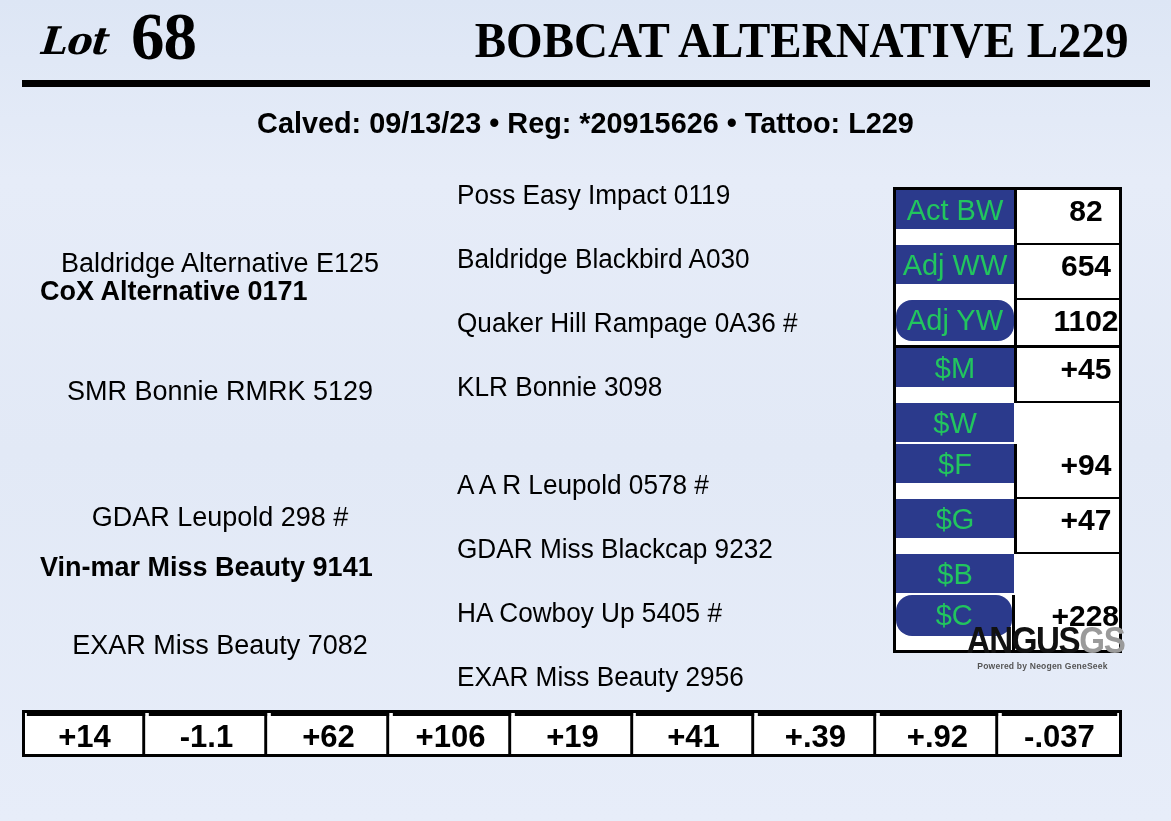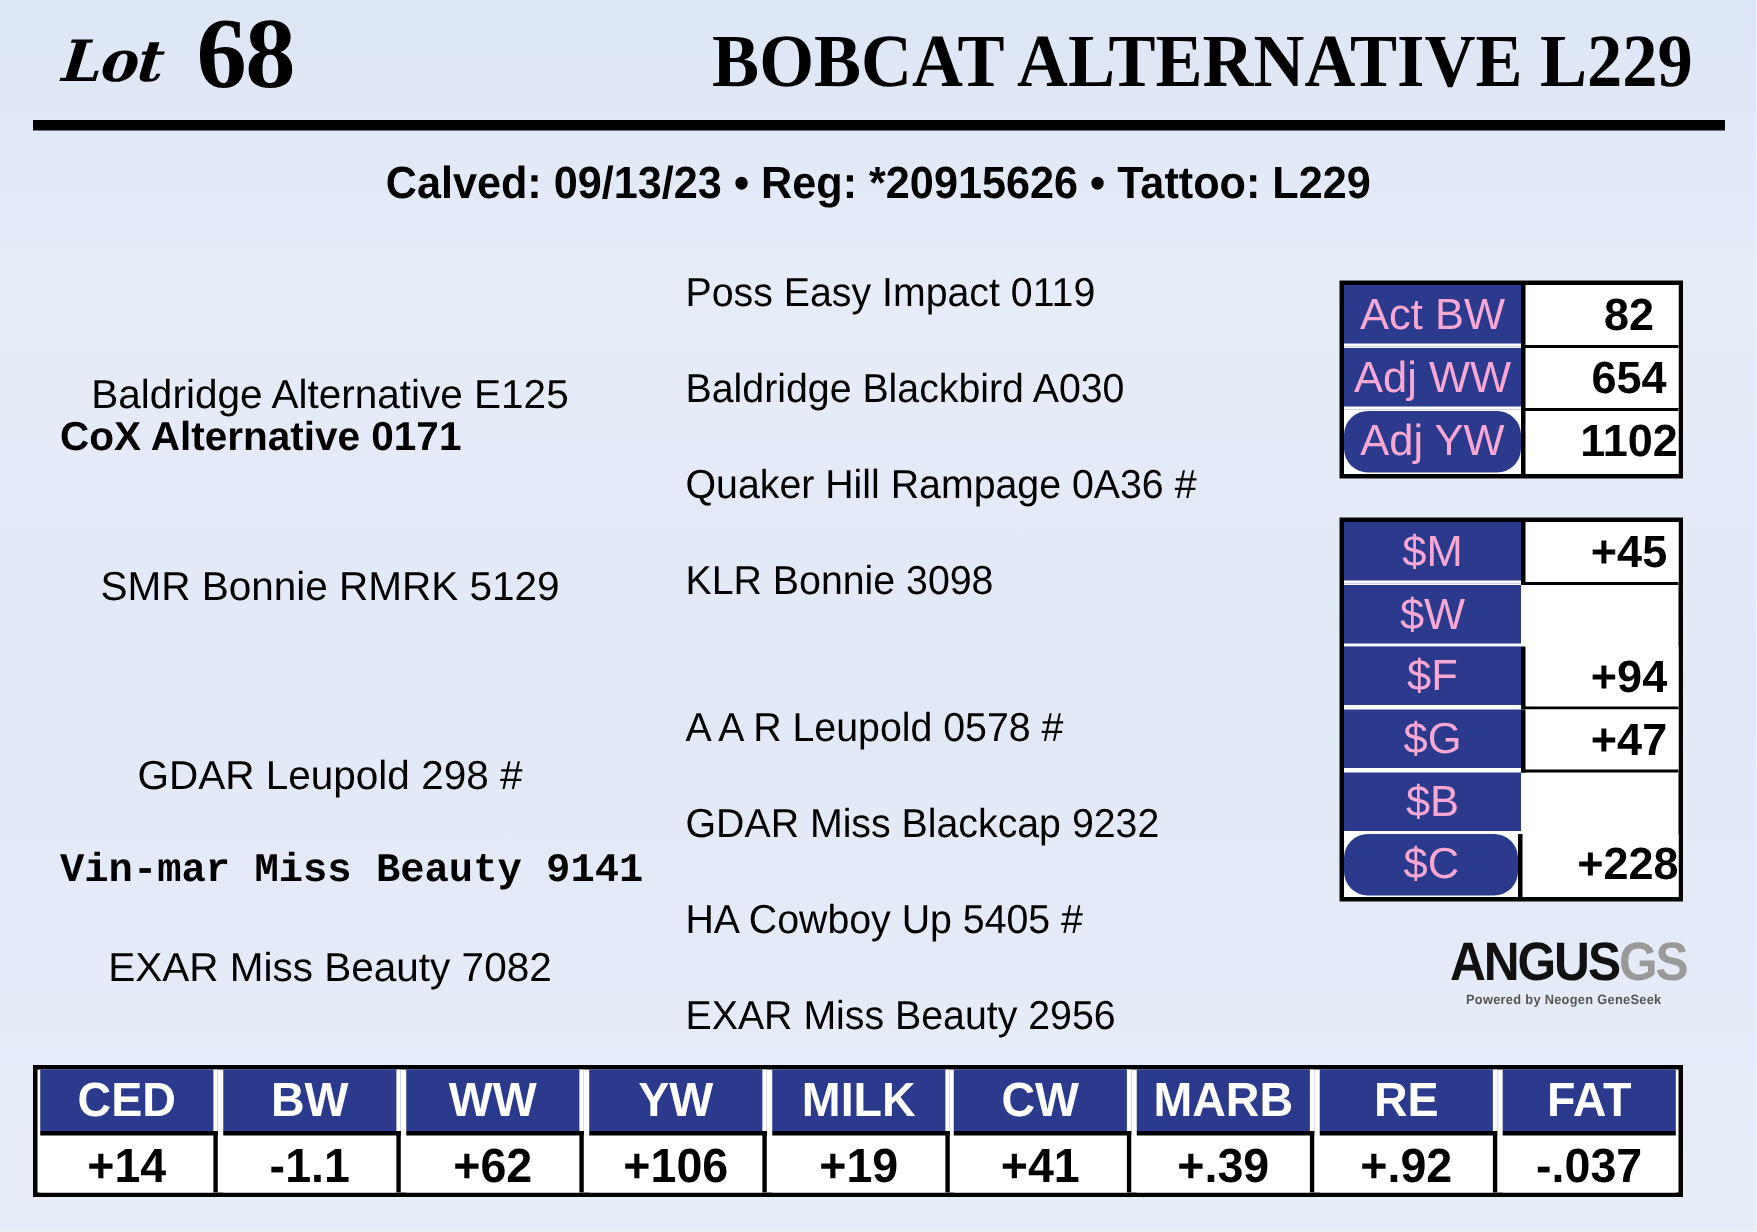--- a/index.html
+++ b/index.html
@@ -115,40 +115,40 @@
     background: #ffffff;
     box-sizing: border-box;
   }
   .stat-row {
     display: flex;
     width: 100%;
   }
   .stat-label {
     width: 118px;
     background: #2b3a8c;
-    color: #f9a8d4;
+    color: #22c55e;
     font-family: "Liberation Sans", sans-serif;
     font-weight: 400;
     font-size: 29px;
     line-height: 41px;
     height: 41px;
     text-align: center;
     border-bottom: 2px solid #ffffff;
     box-sizing: border-box;
   }
   .stat-row:last-child .stat-label { border-bottom: none; border-radius: 16px; }
   .stat-value {
     flex: 1;
     background: #ffffff;
     color: #000000;
     font-family: "Liberation Sans", sans-serif;
     font-weight: 700;
     font-size: 30px;
     line-height: 41px;
-    height: 42px;
+    height: 55px;
     text-align: center;
     border-bottom: 2px solid #000000;
     border-left: 3px solid #000000;
     box-sizing: border-box;
     padding-left: 36px;
   }
   .stat-row:last-child .stat-value { border-bottom: none; }
 
   #weights-table { left: 893px; top: 187px; width: 229px; }
   #index-table   { left: 893px; top: 345px; width: 229px; }
@@ -245,21 +245,21 @@
     <div class="ped parent" style="top: 52px; margin-top: 36px;">Baldridge Alternative E125</div>
     <div class="ped parent bold" style="top: 116px;">CoX Alternative 0171</div>
     <div class="ped parent" style="top: 180px; margin-top: 36px;">SMR Bonnie RMRK 5129</div>
 
     <div class="ped gp" style="top: 20px;">Poss Easy Impact 0119</div>
     <div class="ped gp" style="top: 84px;">Baldridge Blackbird A030</div>
     <div class="ped gp" style="top: 148px;">Quaker Hill Rampage 0A36 #</div>
     <div class="ped gp" style="top: 212px;">KLR Bonnie 3098</div>
 
     <div class="ped parent" style="top: 342px;">GDAR Leupold 298 #</div>
-    <div class="ped parent bold" style="top: 406px; font-family: Liberation Mono, monospace;">Vin-mar Miss Beauty 9141</div>
+    <div class="ped parent bold" style="top: 392px;">Vin-mar Miss Beauty 9141</div>
     <div class="ped parent" style="top: 470px;">EXAR Miss Beauty 7082</div>
 
     <div class="ped gp" style="top: 310px;">A A R Leupold 0578 #</div>
     <div class="ped gp" style="top: 374px;">GDAR Miss Blackcap 9232</div>
     <div class="ped gp" style="top: 438px;">HA Cowboy Up 5405 #</div>
     <div class="ped gp" style="top: 502px;">EXAR Miss Beauty 2956</div>
   </div>
 
   <div class="stat-table" id="weights-table">
     <div class="stat-row">
@@ -300,31 +300,20 @@
       <div class="stat-value">+228</div>
     </div>
   </div>
 
   <div id="angus-logo">
     <div class="angus-wordmark"><span class="angus-main">ANGUS</span><span class="angus-gs">GS</span></div>
     <div class="angus-tag">Powered by Neogen GeneSeek</div>
   </div>
 
   <div id="epd-table">
-    <div id="epd-header">
-      <div class="epd-col">CED</div>
-      <div class="epd-col">BW</div>
-      <div class="epd-col">WW</div>
-      <div class="epd-col">YW</div>
-      <div class="epd-col">MILK</div>
-      <div class="epd-col">CW</div>
-      <div class="epd-col">MARB</div>
-      <div class="epd-col">RE</div>
-      <div class="epd-col">FAT</div>
-    </div>
     <div id="epd-values">
       <div class="epd-col">+14</div>
       <div class="epd-col">-1.1</div>
       <div class="epd-col">+62</div>
       <div class="epd-col">+106</div>
       <div class="epd-col">+19</div>
       <div class="epd-col">+41</div>
       <div class="epd-col">+.39</div>
       <div class="epd-col">+.92</div>
       <div class="epd-col">-.037</div>

